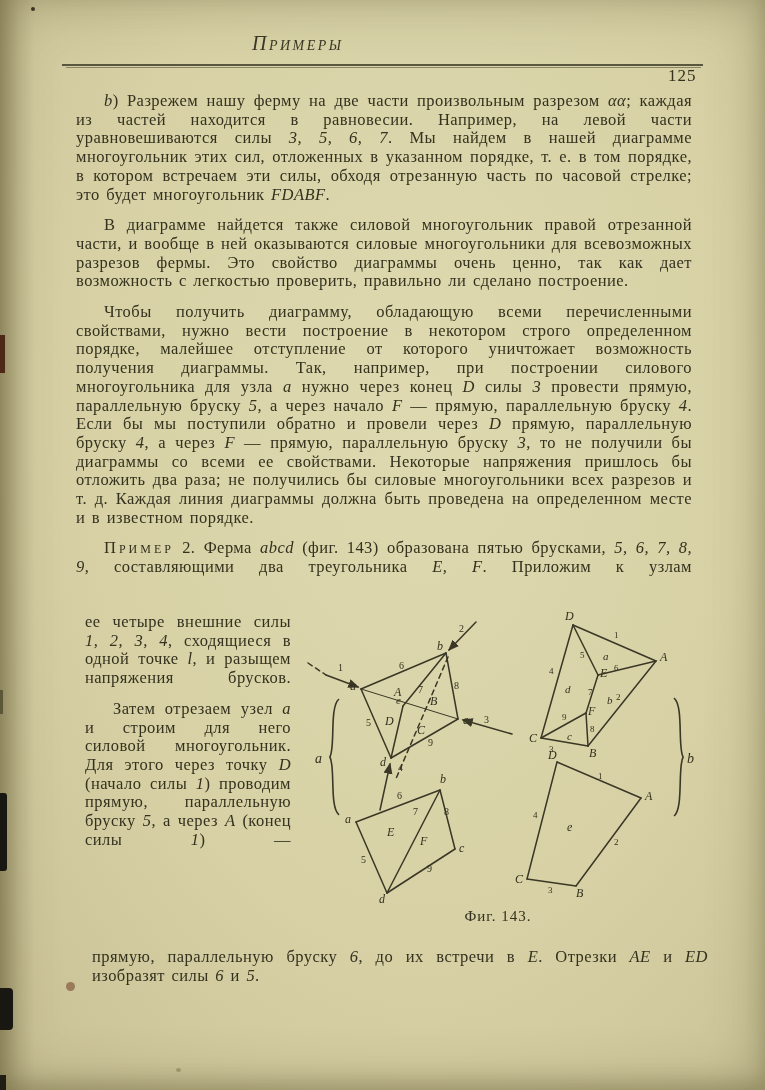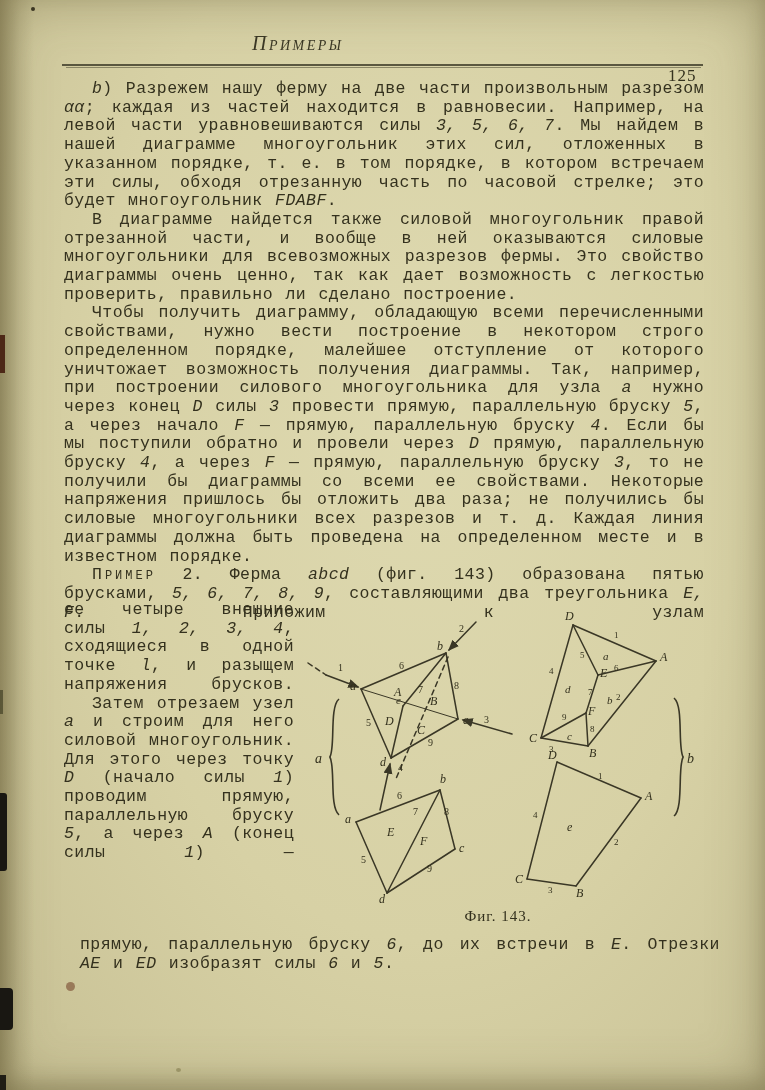--- a/index.html
+++ b/index.html
@@ -6,31 +6,31 @@
   body{width:765px;height:1090px;position:relative;overflow:hidden;
        font-family:"Liberation Serif","DejaVu Serif",serif;}
   #page{position:absolute;inset:0;
     background:radial-gradient(ellipse at 55% 38%, #ded9b0 0%, #d7d1a5 55%, #c7c094 100%);
     box-shadow:inset 0 0 55px rgba(92,82,42,.38), inset 0 -8px 18px rgba(80,70,35,.25);}
   
   #gutter{position:absolute;left:0;top:0;width:34px;height:100%;
     background:linear-gradient(to right, rgba(120,110,70,.55), rgba(120,110,70,.18) 55%, rgba(120,110,70,0));}
   .mark{position:absolute;}
   .txt{color:#34311e;font-size:16.5px;line-height:18.7px;letter-spacing:.45px;word-spacing:2px;}
-  .txt p{margin:0;text-align:justify;text-indent:28px;font-family:Liberation Mono, monospace;}
+  .txt p{margin:12px;text-align:justify;text-indent:28px;}
   .txt p.noindent{text-indent:0;}
   .txt p.flow{text-align-last:justify;}
   .sp{letter-spacing:3px;font-variant:small-caps;}
   #hdr-title{position:absolute;left:252px;top:32px;width:200px;color:#3a3724;
     font-variant:small-caps;font-size:20px;letter-spacing:2.5px;font-style:italic;}
   #hdr-page{position:absolute;left:668px;top:40px;color:#34311e;font-size:17px;letter-spacing:1px;margin-top:26px;}
   #hdr-rule1{position:absolute;left:62px;top:64px;width:641px;height:2px;background:#44422e;opacity:.85;}
   #hdr-rule2{position:absolute;left:66px;top:67px;width:635px;height:1px;background:#6b684c;opacity:.7;}
   #block1{position:absolute;left:64px;top:80px;width:640px;}
-  #narrowcol{position:absolute;left:64px;top:601px;width:230px;}
+  #narrowcol{position:absolute;left:73px;top:601px;width:230px;}
   #block2{position:absolute;left:80px;top:936px;width:640px;}
   #fig{position:absolute;left:298px;top:603px;}
   
   #mk1{left:0;top:335px;width:5px;height:38px;background:#4d2817;}
   #mk2{left:0;top:690px;width:3px;height:24px;background:rgba(45,45,22,.55);}
   #mk3{left:0;top:793px;width:7px;height:78px;background:#191712;border-radius:0 3px 3px 0;}
   #mk4{left:0;top:988px;width:13px;height:42px;background:#191712;border-radius:0 4px 4px 0;}
   #mk5{left:0;top:1075px;width:6px;height:15px;background:#201d15;}
   #spot1{left:66px;top:982px;width:9px;height:9px;border-radius:50%;background:#8f6c4e;opacity:.85;}
   #spot2{left:176px;top:1068px;width:5px;height:4px;border-radius:50%;background:#9b9467;}

